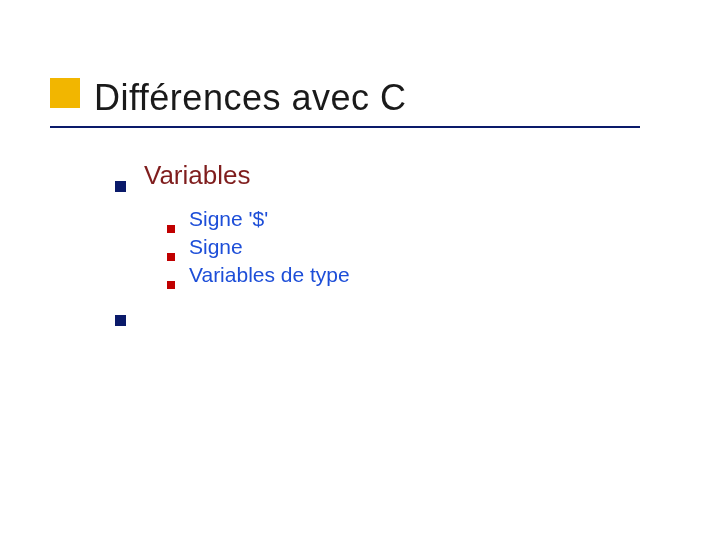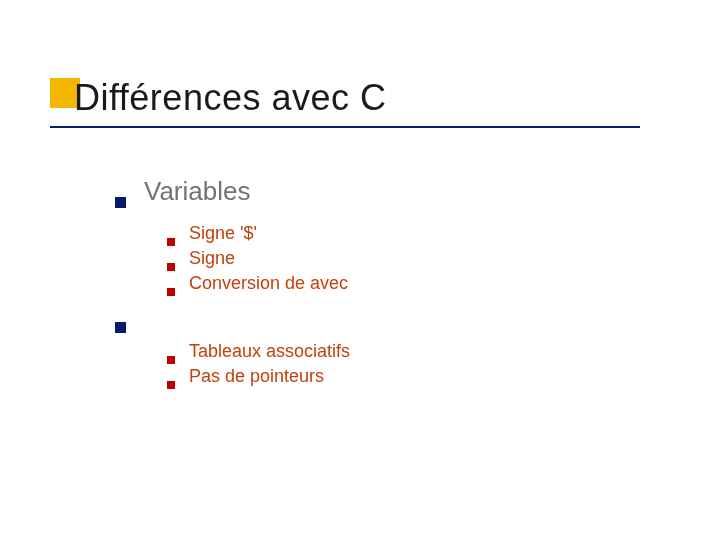--- a/index.html
+++ b/index.html
@@ -25,21 +25,21 @@
     background: #f2b600;
     z-index: 1;
   }
   .title-text {
     position: relative;
     z-index: 2;
     font-size: 36px;
     font-weight: 400;
     color: #1a1a1a;
     letter-spacing: 0.5px;
-    padding-left: 24px;
+    padding-left: 44px;
     line-height: 1.1;
   }
   .title-underline {
     position: absolute;
     left: 50px;
     top: 126px;
     width: 590px;
     height: 2px;
     background: #0a1a6a;
     z-index: 0;
@@ -58,44 +58,43 @@
     width: 11px;
     height: 11px;
     background: #0a1a6a;
     flex-shrink: 0;
     margin-right: 18px;
     position: relative;
     top: 8px;
   }
   .l1 .label {
     font-size: 26px;
-    color: #737373;
-    margin-top: 16px;
+    color: #7f1d1d;
   }
   .l2-group {
     margin-left: 52px;
     margin-bottom: 20px;
   }
   .l2 {
     display: flex;
     align-items: baseline;
     margin-bottom: 4px;
   }
   .l2 .bullet {
     width: 8px;
     height: 8px;
     background: #c00000;
     flex-shrink: 0;
     margin-right: 14px;
     position: relative;
     top: 7px;
   }
   .l2 .label {
-    font-size: 18px;
-    color: #c2410c;
+    font-size: 21px;
+    color: #1d4ed8;
   }
 </style>
 </head>
 <body>
 
 <div class="title-block">
   <div class="accent-square"></div>
   <div class="title-text">Différences avec C</div>
 </div>
 <div class="title-underline"></div>
@@ -110,31 +109,21 @@
     <div class="l2">
       <div class="bullet"></div>
       <div class="label">Signe '$'</div>
     </div>
     <div class="l2">
       <div class="bullet"></div>
       <div class="label">Signe</div>
     </div>
     <div class="l2">
       <div class="bullet"></div>
-      <div class="label">Conversion de avec</div>
+      <div class="label">Variables de type</div>
     </div>
   </div>
 
   <div class="l1">
     <div class="bullet"></div>
   </div>
-  <div class="l2-group">
-    <div class="l2">
-      <div class="bullet"></div>
-      <div class="label">Tableaux associatifs</div>
-    </div>
-    <div class="l2">
-      <div class="bullet"></div>
-      <div class="label">Pas de pointeurs</div>
-    </div>
-  </div>
 
 </div>
 
 </body></html>

